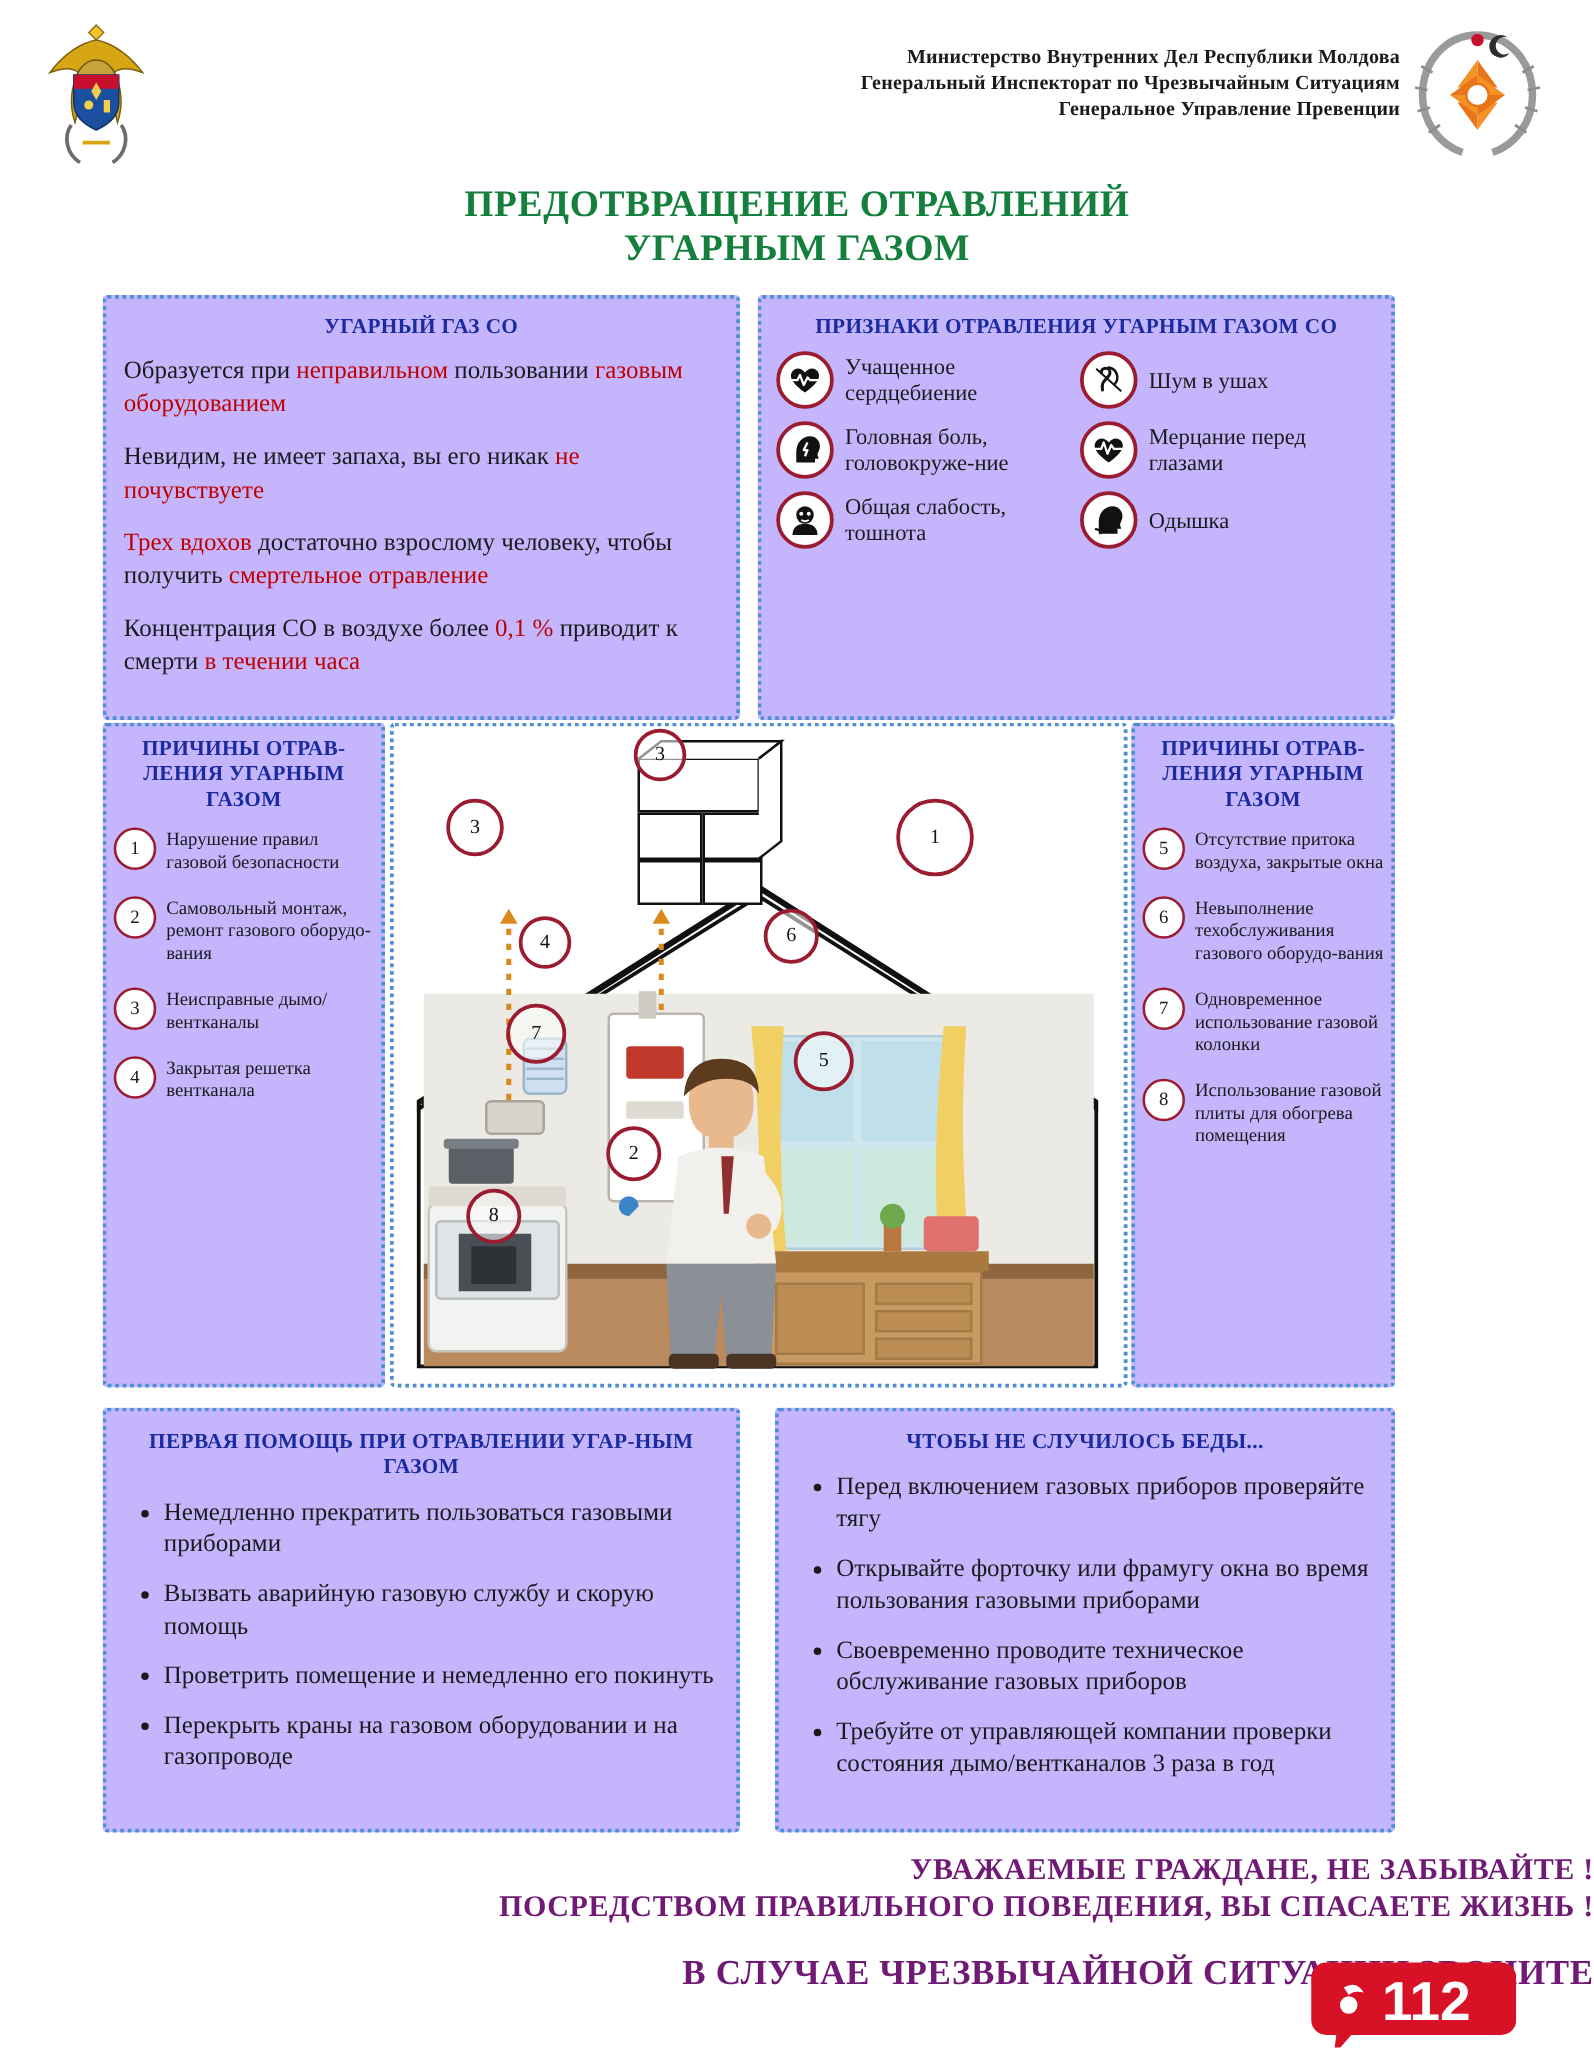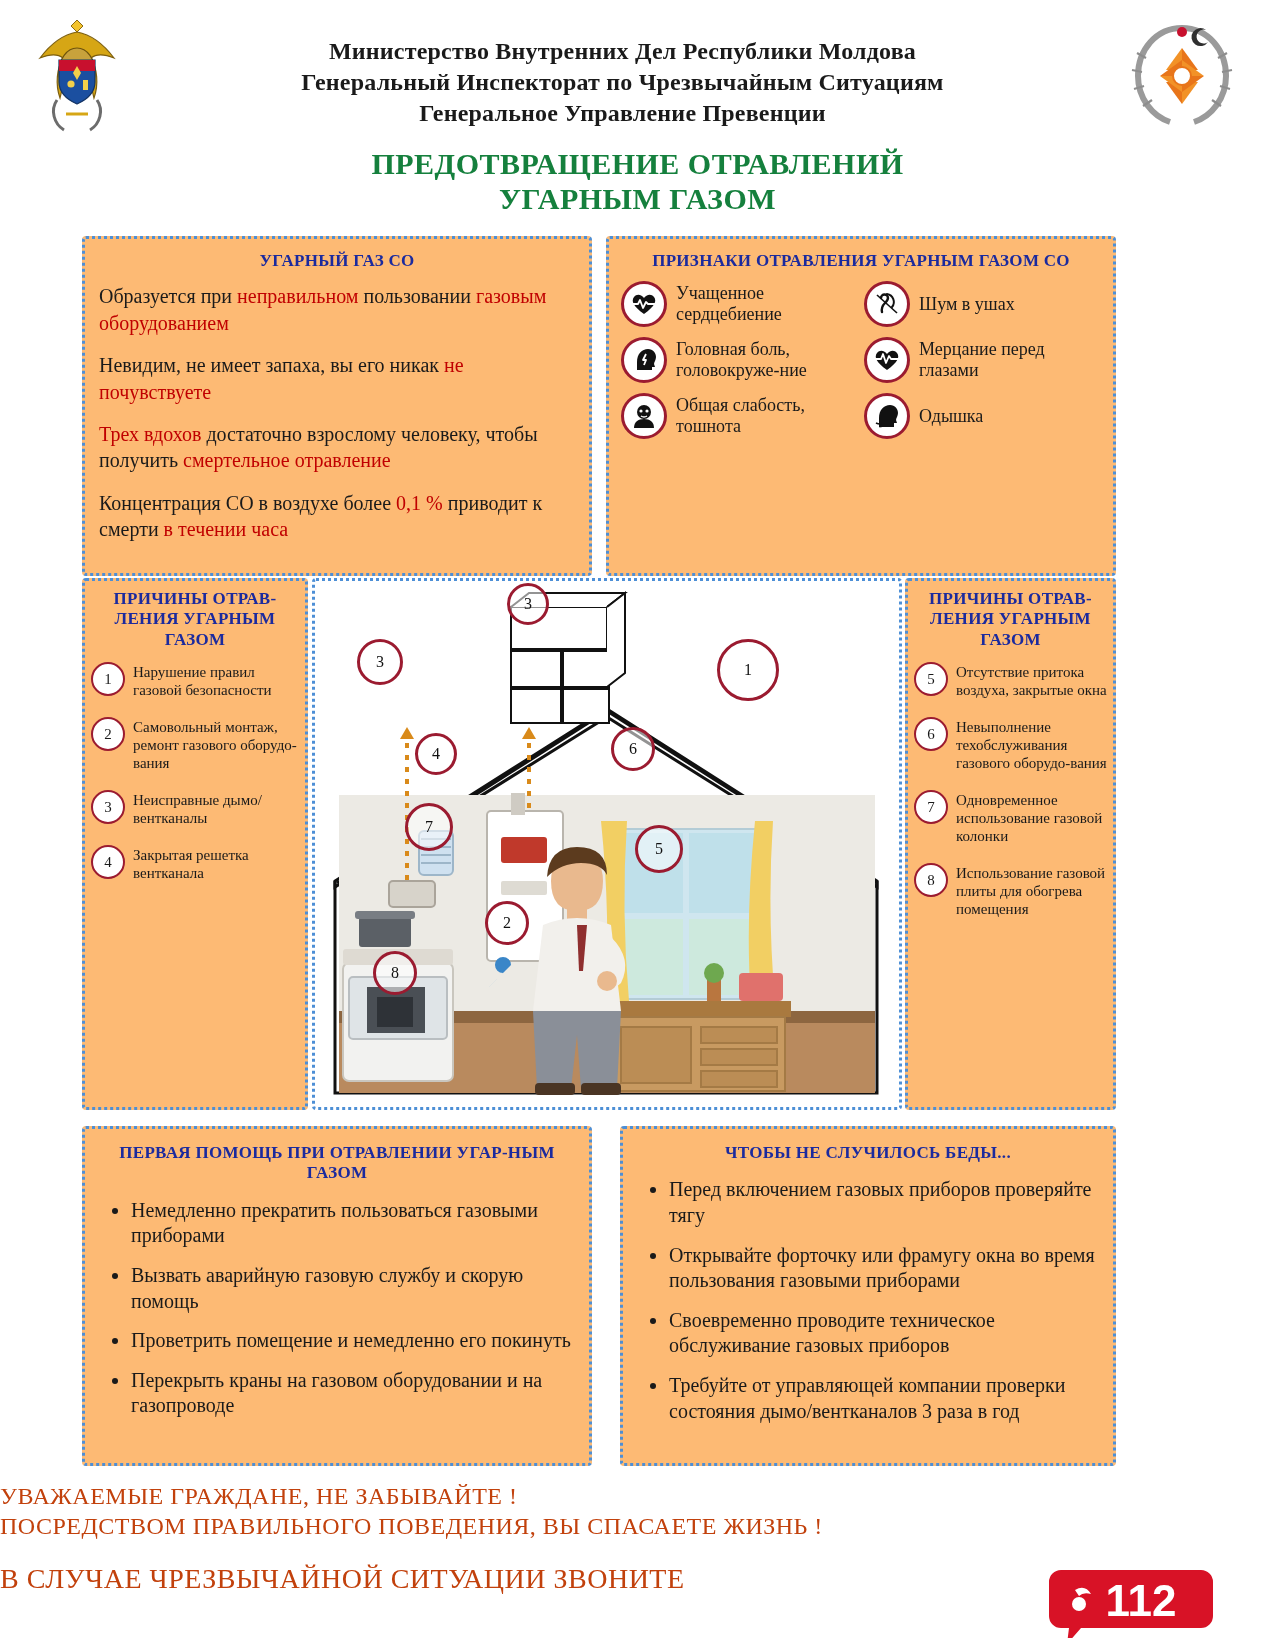--- a/index.html
+++ b/index.html
@@ -21,42 +21,43 @@
     height: 145px;
   }
   .crest { width: 95px; height: 125px; flex: 0 0 95px; position: relative; }
   .header-titles {
     flex: 1 1 auto;
     text-align: center;
     padding-top: 22px;
   }
   .header-titles div {
     font-weight: bold;
-    font-size: 24px;
+    font-size: 16px;
     line-height: 1.30;
     letter-spacing: 0.2px;
+    text-align: right;
   }
   .igsu-logo { width: 125px; height: 120px; flex: 0 0 125px; position: relative; }
 
   
   .main-title {
     text-align: center;
     color: #15803d;
     font-weight: bold;
     font-size: 30px;
     line-height: 1.15;
     letter-spacing: 0.5px;
     margin-top: 2px;
   }
 
   
   .panel {
     border: 3px dotted #4d8fd6;
     border-radius: 4px;
-    background: #fdba74;
+    background: #c4b5fd;
     position: absolute;
   }
   .panel-title {
     color: #1b2a9e;
     font-weight: bold;
     font-size: 17px;
     text-align: center;
     letter-spacing: 0.3px;
     line-height: 1.2;
   }
@@ -131,23 +132,23 @@
   #panel-firstaid { left: 82px; top: 0; width: 510px; height: 340px; padding: 14px 16px; }
   #panel-prevent { left: 620px; top: 0; width: 496px; height: 340px; padding: 14px 16px; }
   .bullets { margin: 14px 0 0 0; padding: 0 0 0 30px; }
   .bullets li {
     font-size: 20px; line-height: 1.28;
     margin-bottom: 14px;
   }
 
   
   .footer {
-    text-align: left;
-    color: #c2410c;
-    font-weight: normal;
+    text-align: right;
+    color: #701a75;
+    font-weight: bold;
     margin-top: 10px;
   }
   .footer .l1 { font-size: 24px; letter-spacing: 0.5px; line-height: 1.25; }
   .footer .l2 { font-size: 24px; letter-spacing: 0.5px; line-height: 1.25; }
   .footer .l3 { font-size: 28px; letter-spacing: 0.5px; margin-top: 22px; }
   .badge112 {
     position: absolute;
     right: 62px; bottom: 12px;
     width: 168px; height: 78px;
   }

